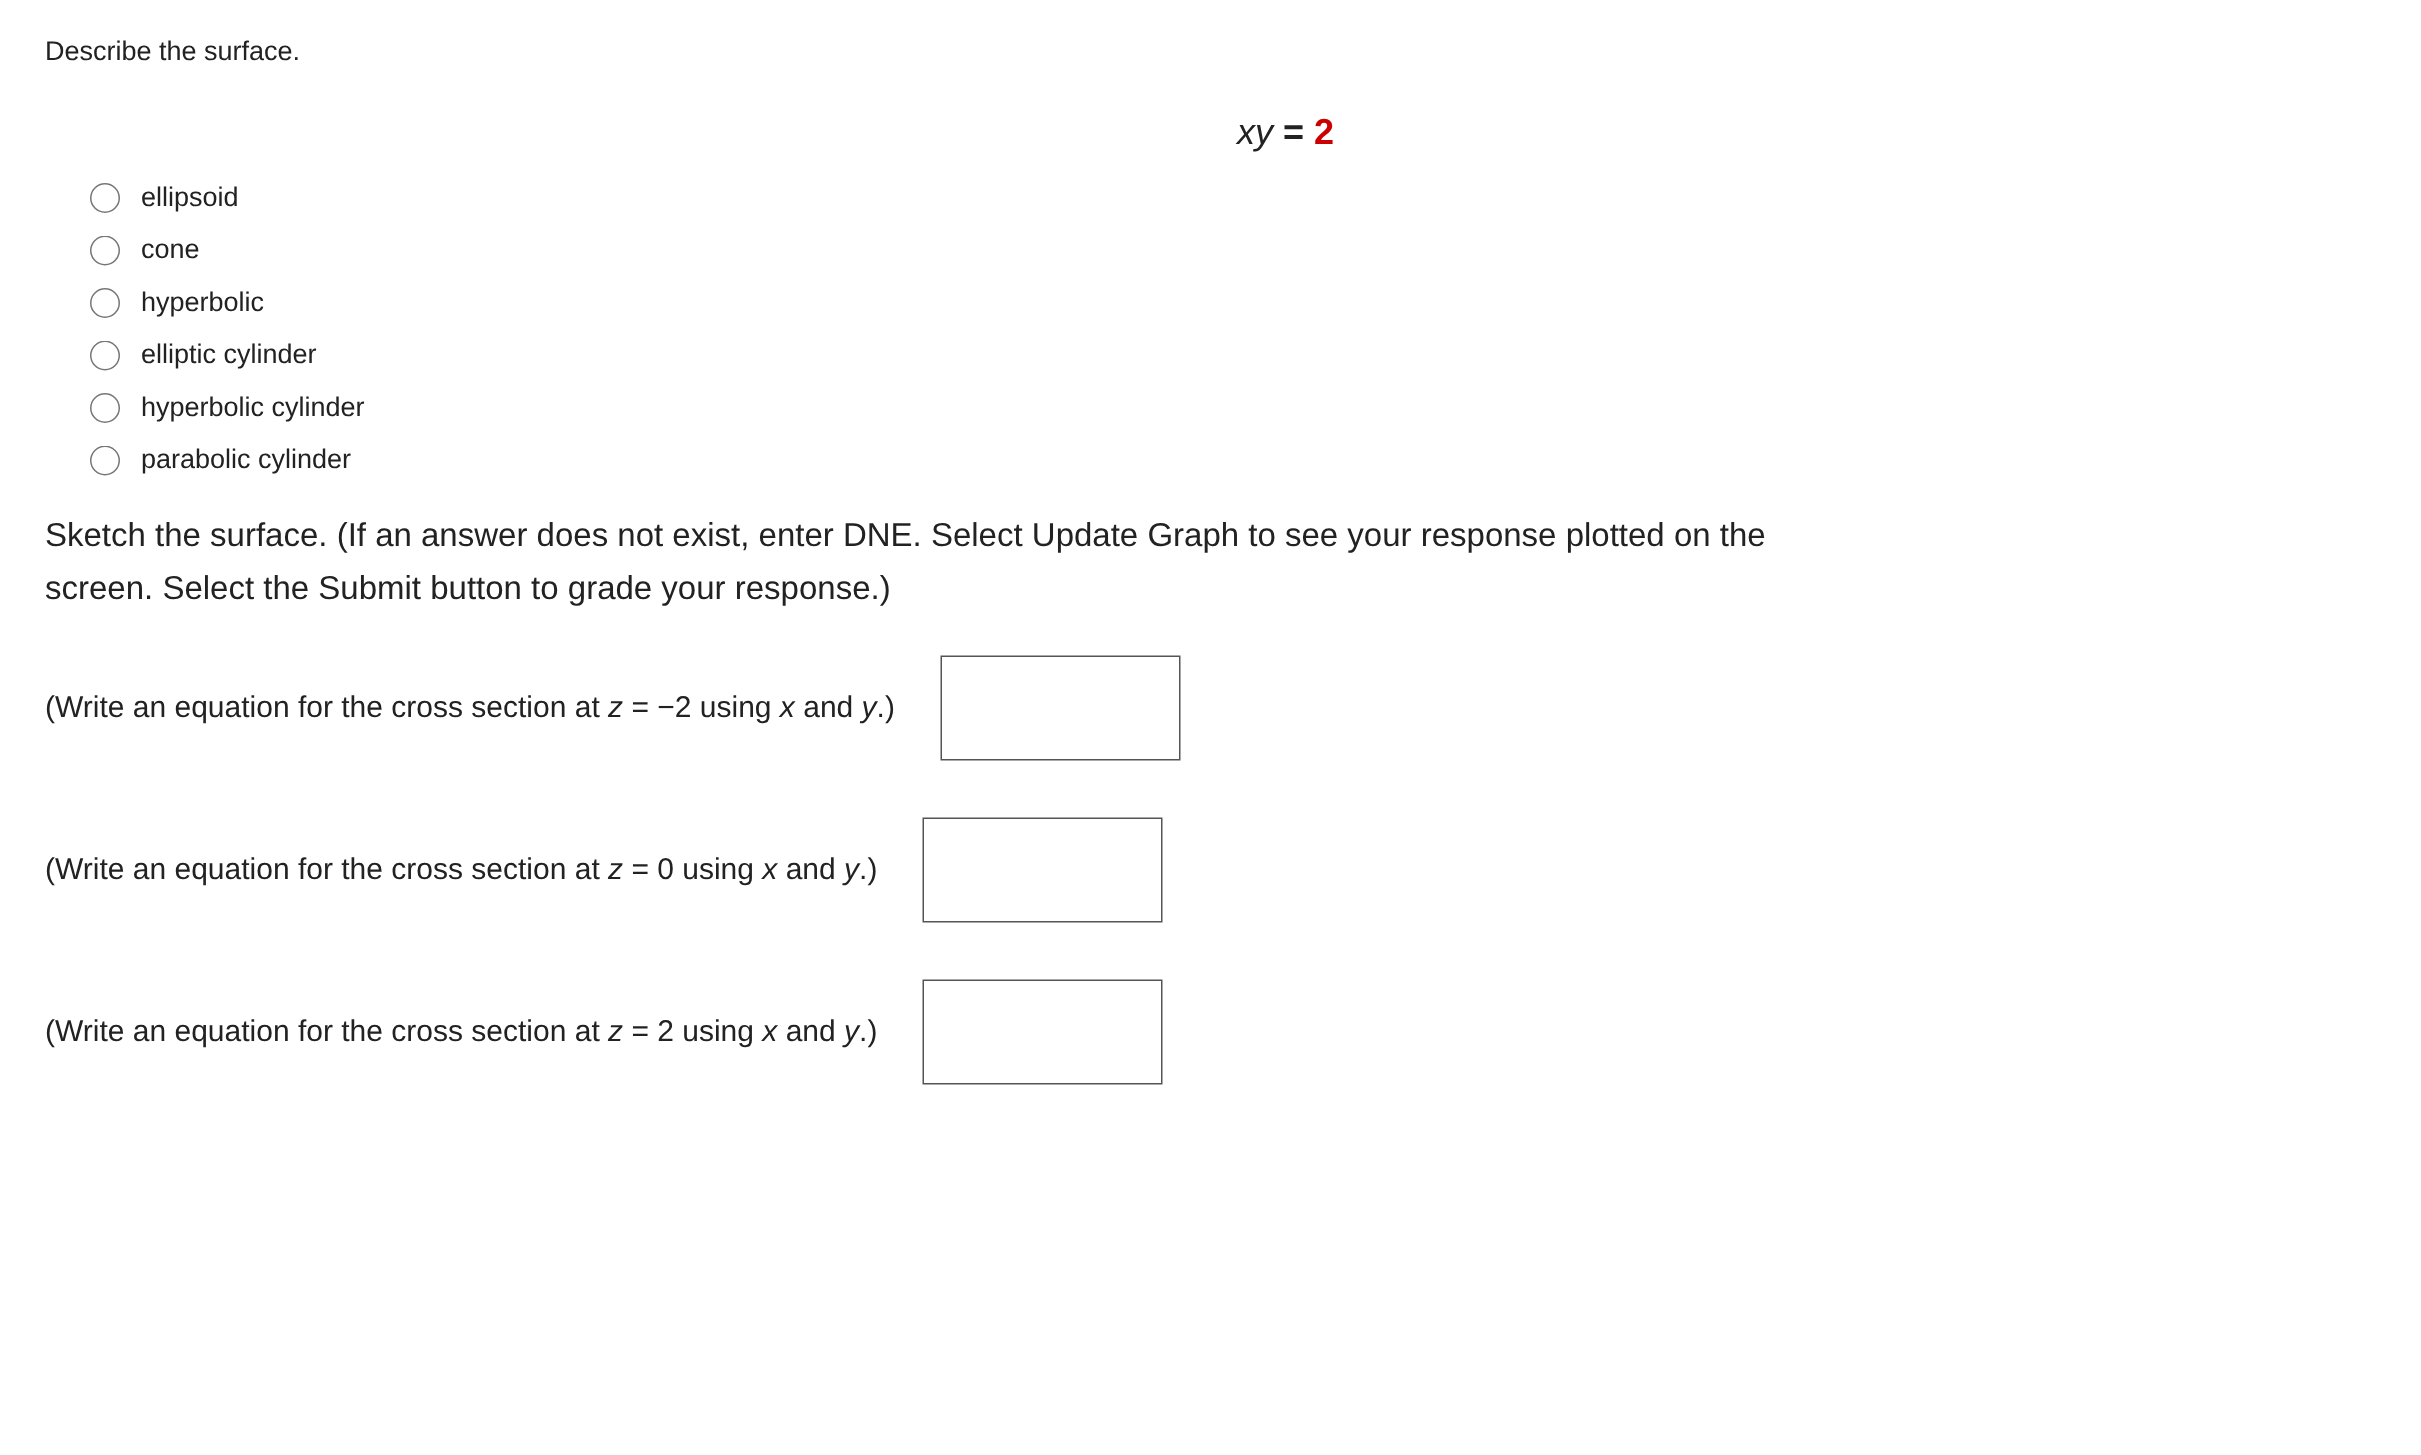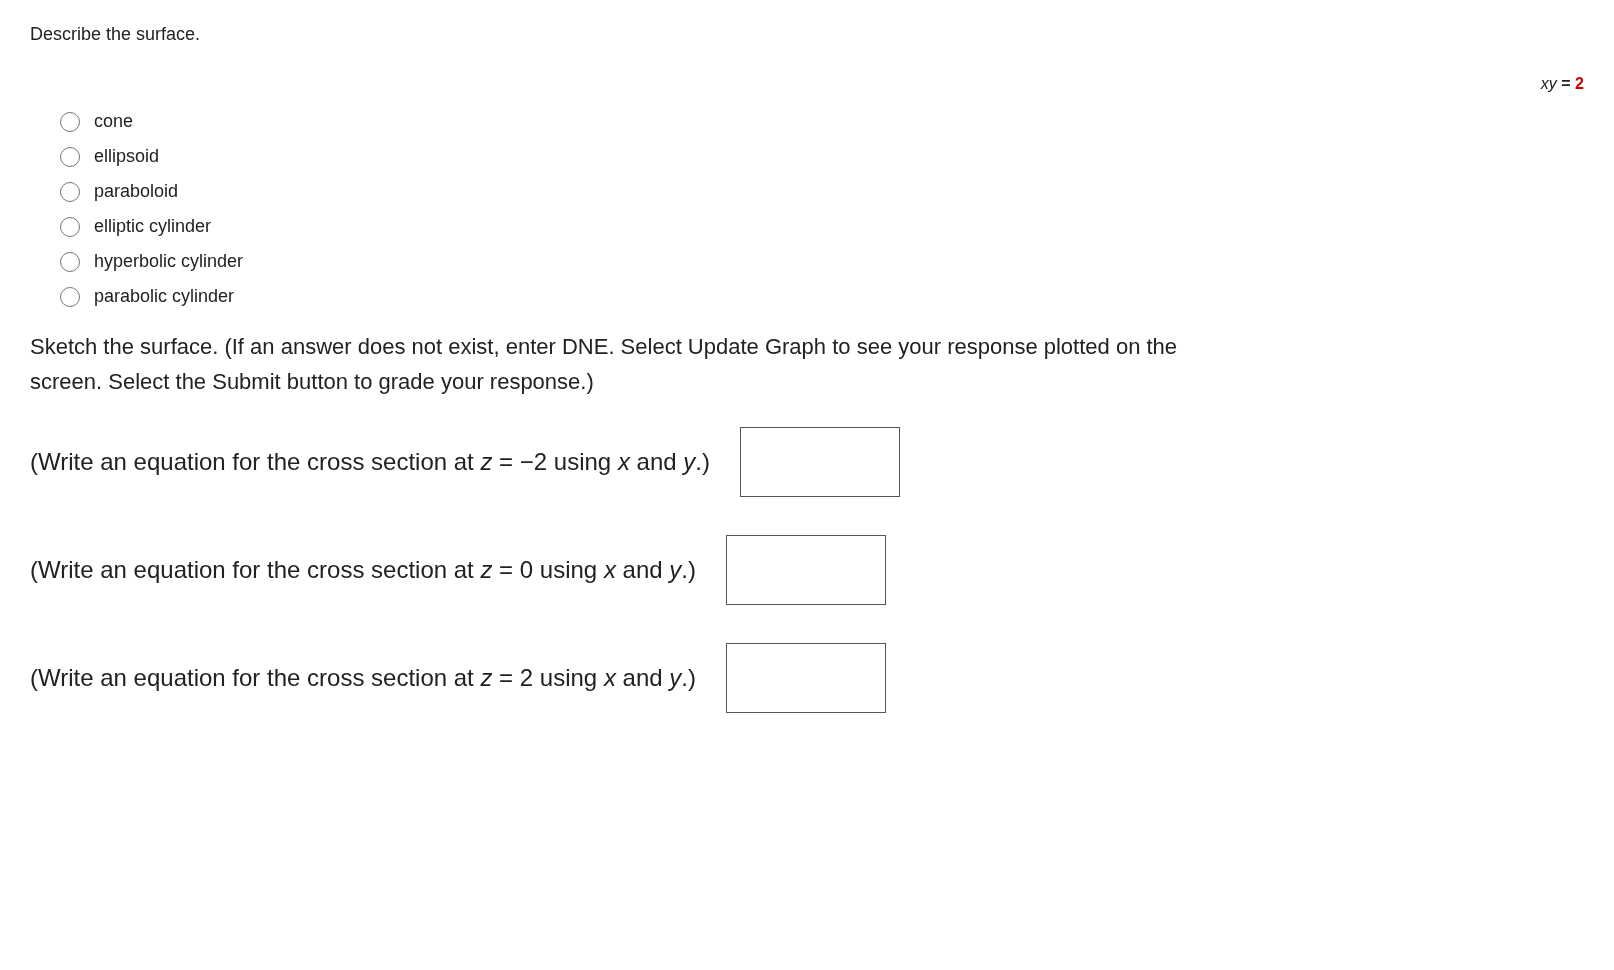--- a/index.html
+++ b/index.html
@@ -13,23 +13,23 @@
       background: #ffffff;
       color: #222;
       padding: 24px 30px;
       max-width: 1614px;
     }
     .describe-label {
       font-size: 18px;
       margin-bottom: 30px;
     }
     .equation-line {
-      text-align: right;
+      text-align: center;
       margin: 0 0 18px 100px;
-      font-size: 16px;
+      font-size: 24px;
       font-style: italic;
     }
     .equation-line .eq-var {
       font-style: italic;
     }
     .equation-line .eq-equals {
       font-style: normal;
       font-weight: bold;
     }
     .equation-line .eq-num {
@@ -60,21 +60,21 @@
       line-height: 1.6;
       margin-bottom: 28px;
       max-width: 1200px;
     }
     .cross-section-row {
       display: flex;
       align-items: center;
       margin-bottom: 38px;
     }
     .cross-section-label {
-      font-size: 24px;
+      font-size: 20px;
       flex: 0 0 auto;
       max-width: 750px;
     }
     .cross-section-label .italic {
       font-style: italic;
     }
     .cross-section-input {
       margin-left: 30px;
       width: 160px;
       height: 70px;
@@ -86,30 +86,30 @@
 <body>
 
 <div class="describe-label">Describe the surface.</div>
 
 <div class="equation-line">
   <span class="eq-var">xy</span><span class="eq-equals"> = </span><span class="eq-num">2</span>
 </div>
 
 <div class="radio-options">
 <div class="radio-option">
+      <input type="radio" name="surface-type" id="radio-ellipsoid" style="">
+      <label for="radio-ellipsoid">ellipsoid</label>
+    </div>
+    <div class="radio-option">
       <input type="radio" name="surface-type" id="radio-cone" style="">
       <label for="radio-cone">cone</label>
     </div>
     <div class="radio-option">
-      <input type="radio" name="surface-type" id="radio-ellipsoid" style="">
-      <label for="radio-ellipsoid">ellipsoid</label>
-    </div>
-    <div class="radio-option">
       <input type="radio" name="surface-type" id="radio-hyperboloid" style="">
-      <label for="radio-hyperboloid">paraboloid</label>
+      <label for="radio-hyperboloid">hyperbolic</label>
     </div>
     <div class="radio-option">
       <input type="radio" name="surface-type" id="radio-elliptic_cylinder" style="">
       <label for="radio-elliptic_cylinder">elliptic cylinder</label>
     </div>
     <div class="radio-option">
       <input type="radio" name="surface-type" id="radio-hyperbolic_cylinder" style="">
       <label for="radio-hyperbolic_cylinder">hyperbolic cylinder</label>
     </div>
     <div class="radio-option">

